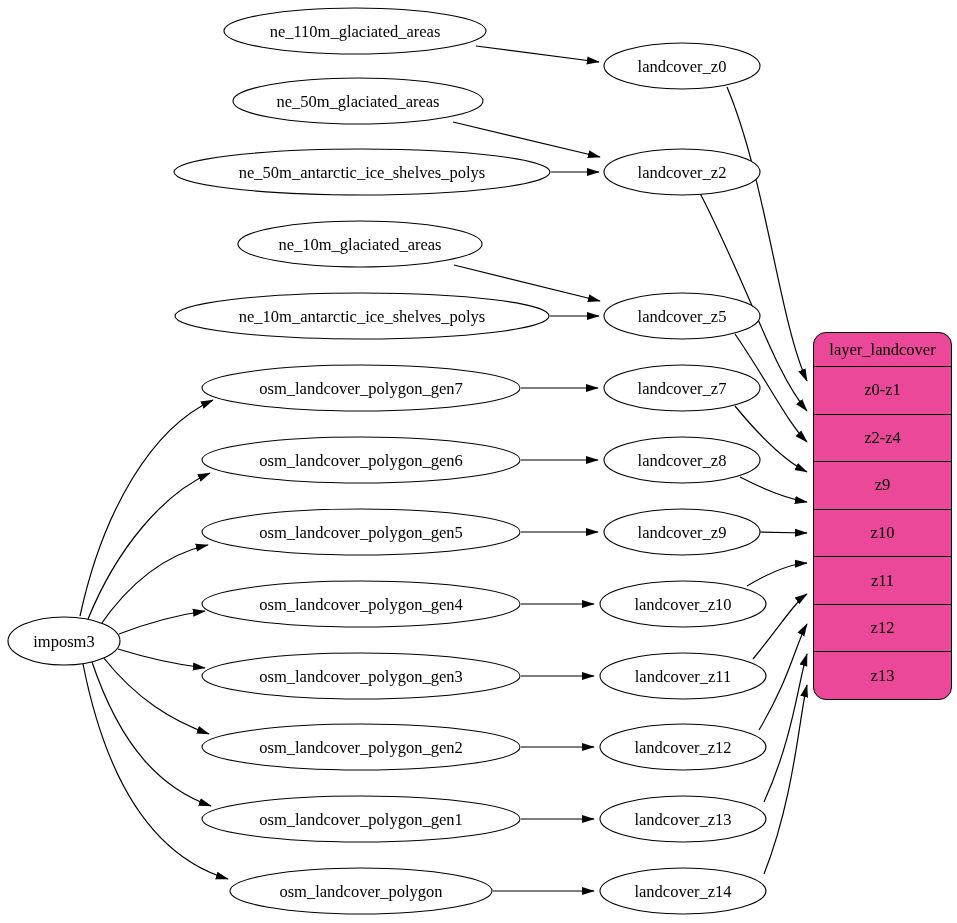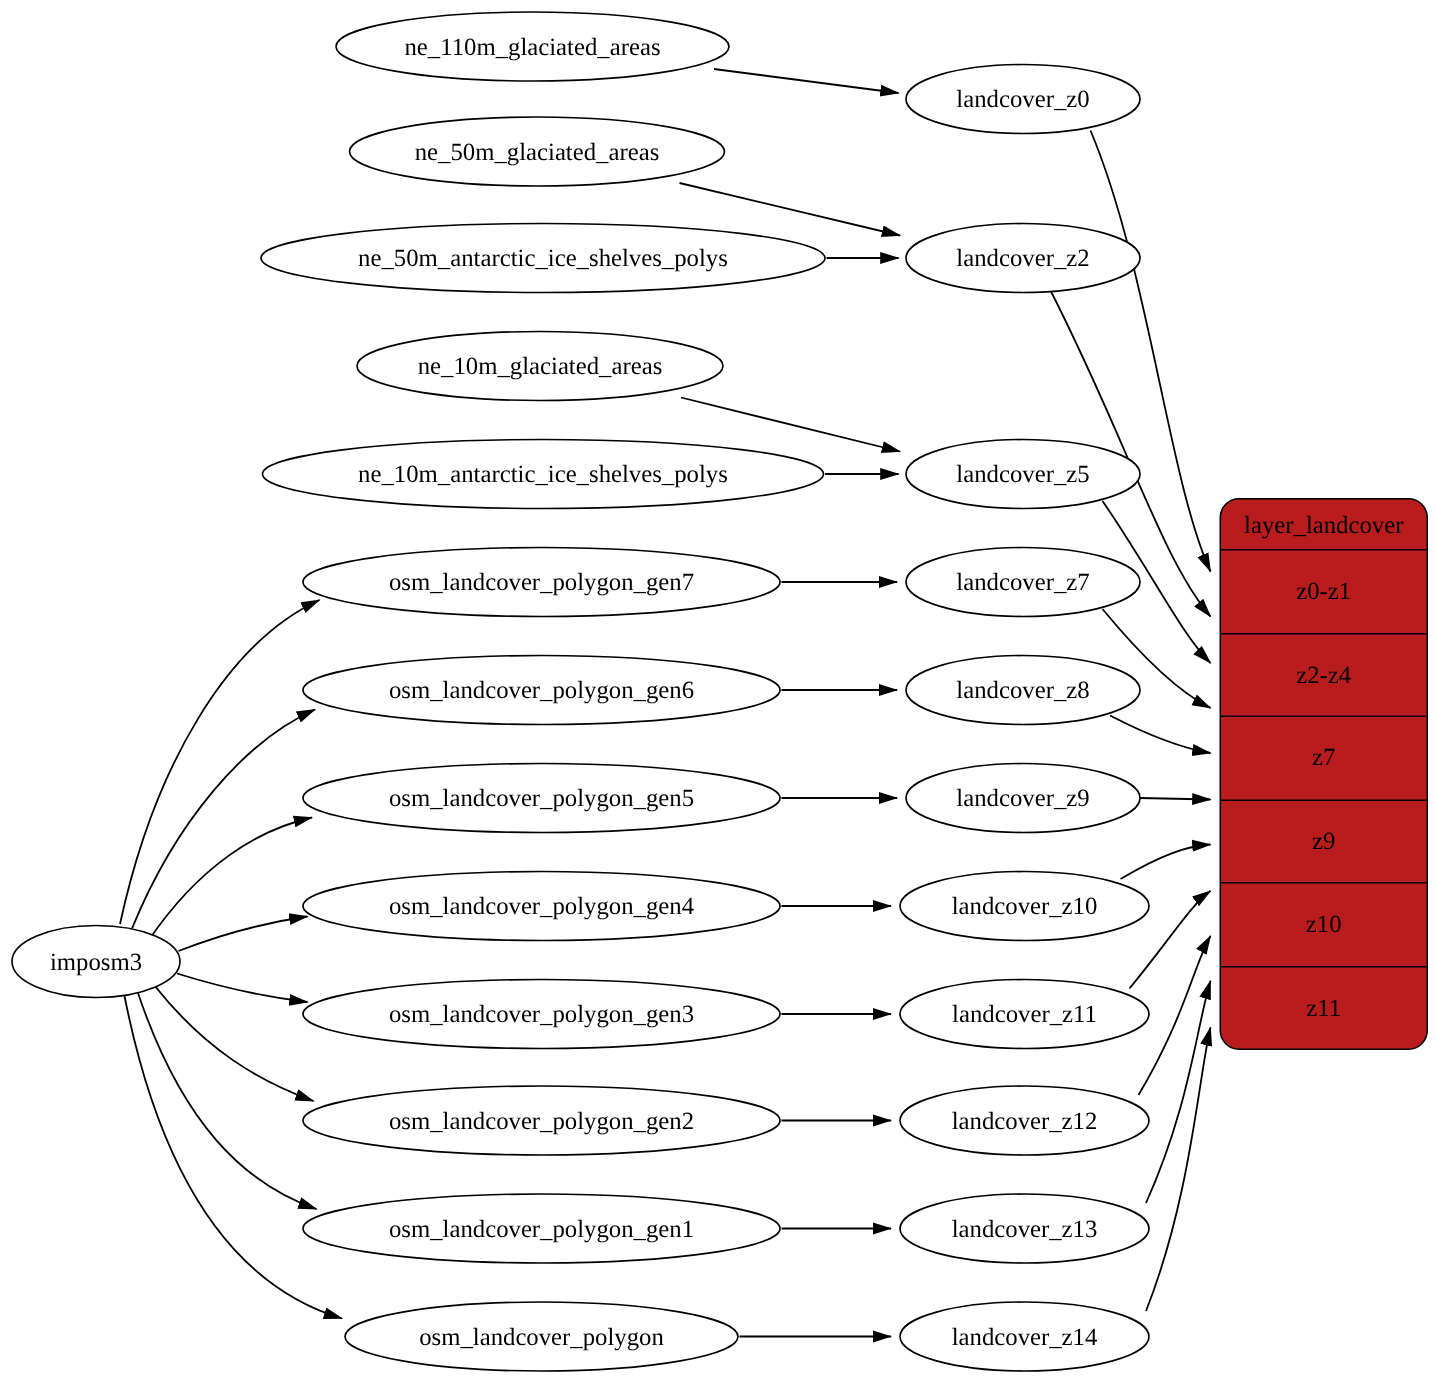--- a/index.html
+++ b/index.html
@@ -260,24 +260,25 @@
           <ellipse cx="683" cy="819" rx="83" ry="23" fill="#ffffff" stroke="#000000"></ellipse>
           <text x="683" y="824.5">landcover_z13</text>
         </g>
         <g class="node">
           <ellipse cx="683" cy="891" rx="83" ry="23" fill="#ffffff" stroke="#000000"></ellipse>
           <text x="683" y="896.5">landcover_z14</text>
         </g>
       </g>
   </svg>
 
-  <div class="layer-table" id="layer-table" style="left: 813px; top: 332px; width: 139px; height: 368px; background: #b91c1c; border-color: rgb(0, 0, 0);">
+  <div class="layer-table" id="layer-table" style="left: 813px; top: 332px; width: 139px; height: 368px; background: #ec4899; border-color: rgb(0, 0, 0);">
     <div class="hdr" style="height: 33px;">layer_landcover</div>
     <div class="rows" id="layer-table-rows">
         <div class="row">z0-z1</div>
         <div class="row">z2-z4</div>
-        <div class="row">z7</div>
         <div class="row">z9</div>
         <div class="row">z10</div>
         <div class="row">z11</div>
+        <div class="row">z12</div>
+        <div class="row">z13</div>
       </div>
   </div>
 </div>
 
 </body></html>

